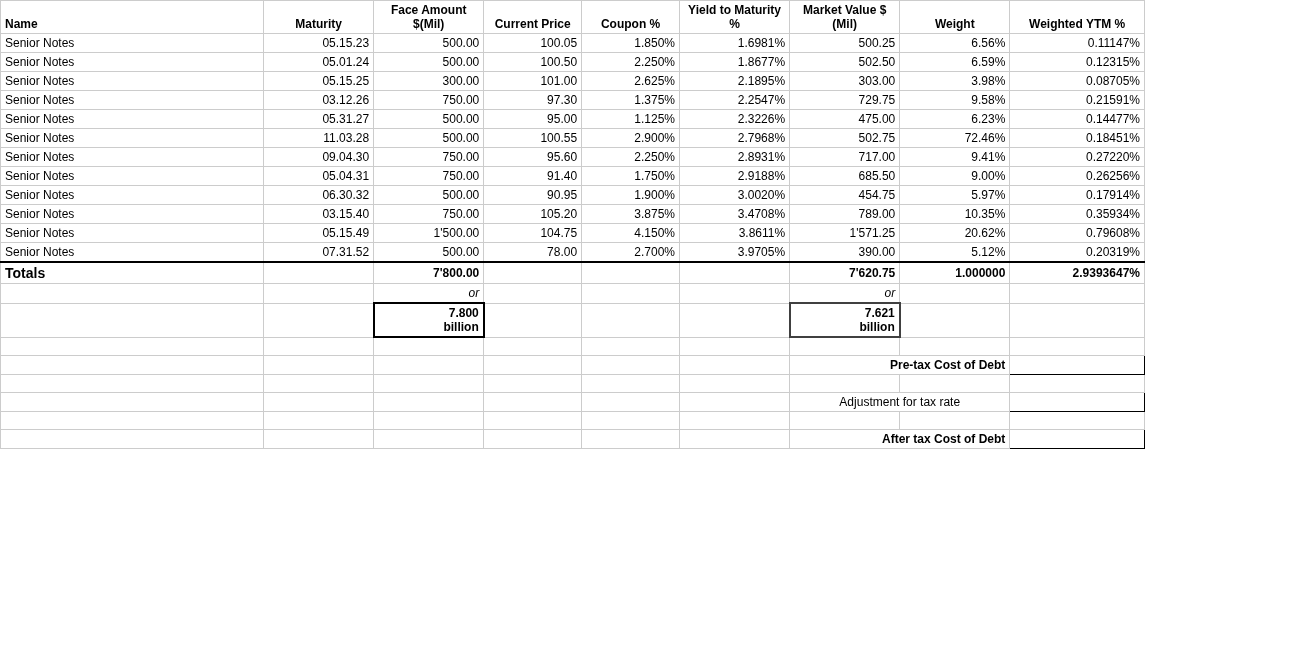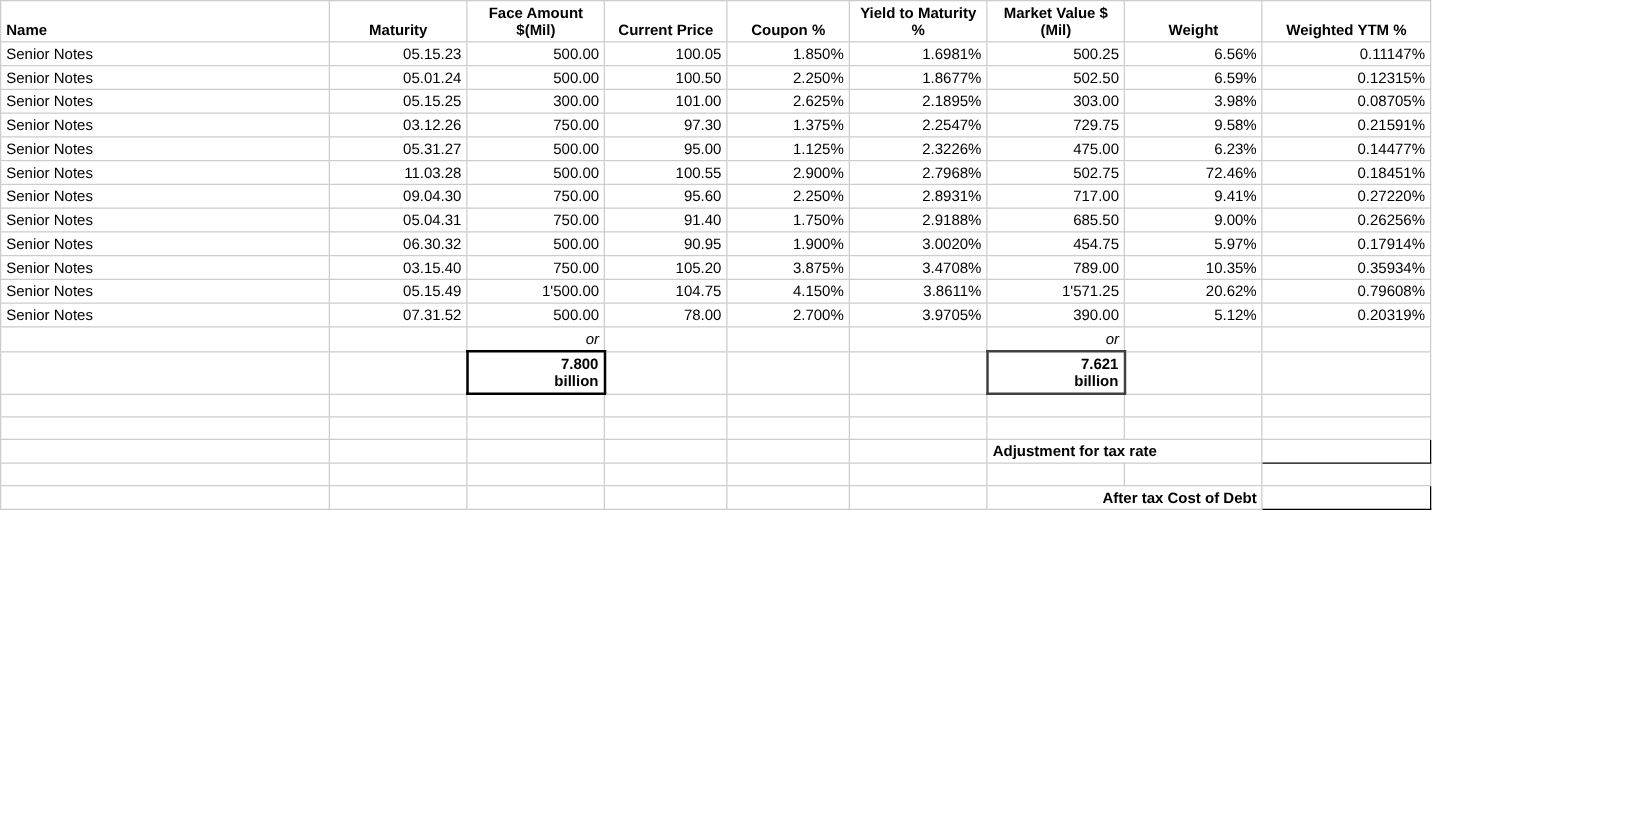--- a/index.html
+++ b/index.html
@@ -233,20 +233,31 @@
         <td>78.00</td>
         <td>2.700%</td>
         <td>3.9705%</td>
         <td>390.00</td>
         <td>5.12%</td>
         <td>0.20319%</td>
       </tr>
     </tbody>
 
   <tbody>
+      <tr class="totals-row">
+    <td class="left-align" style="font-size:14px;">Totals</td>
+    <td></td>
+    <td>7'800.00</td>
+    <td></td>
+    <td></td>
+    <td></td>
+    <td>7'620.75</td>
+    <td>1.000000</td>
+    <td>2.9393647%</td>
+  </tr>
   <tr class="or-row">
     <td></td>
     <td></td>
     <td style="text-align:right; font-style:italic; font-weight:normal;">or</td>
     <td></td>
     <td></td>
     <td></td>
     <td style="text-align:right; font-style:italic; font-weight:normal;">or</td>
     <td></td>
     <td></td>
@@ -274,41 +285,51 @@
     <td></td>
     <td></td>
     <td></td>
     <td></td>
     <td></td>
     <td></td>
     <td></td>
     <td></td>
   </tr>
 
+  <tr>
+    <td></td>
+    <td></td>
+    <td></td>
+    <td></td>
+    <td></td>
+    <td></td>
+    <td colspan="2" style="text-align:right; font-weight:bold; border:1px solid #ccc;">Pre-tax Cost of Debt</td>
+    <td style="border:1px solid #000; background:#fff;"></td>
+  </tr>
 
   <tr class="empty-row">
     <td></td>
     <td></td>
     <td></td>
     <td></td>
     <td></td>
     <td></td>
     <td></td>
     <td></td>
     <td></td>
   </tr>
 
   <tr>
     <td></td>
     <td></td>
     <td></td>
     <td></td>
     <td></td>
     <td></td>
-    <td colspan="2" style="text-align:left; font-weight:bold; border:1px solid #ccc;">Adjustment for tax rate</td>
+    <td colspan="2" style="text-align:center; font-weight:normal; border:1px solid #ccc;">Adjustment for tax rate</td>
     <td style="border:1px solid #000; background:#fff;"></td>
   </tr>
 
   <tr class="empty-row">
     <td></td>
     <td></td>
     <td></td>
     <td></td>
     <td></td>
     <td></td>

